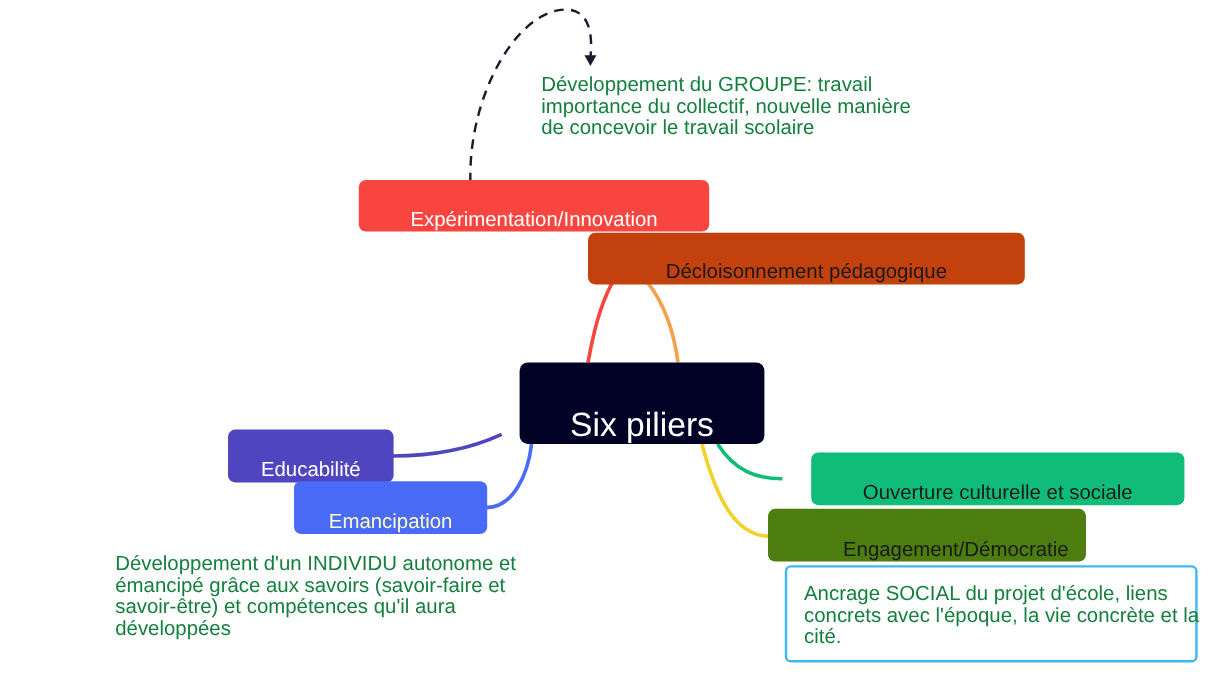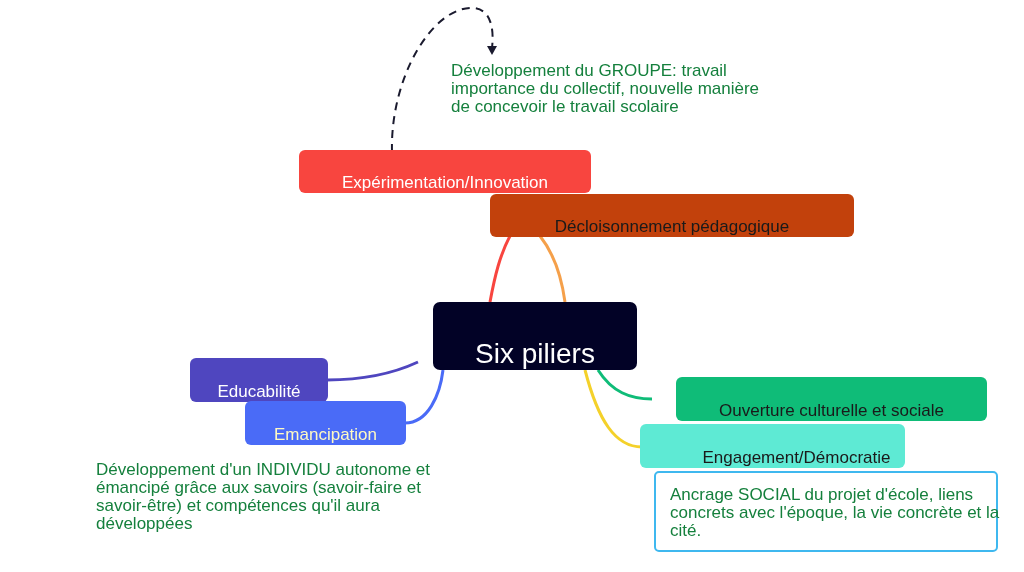--- a/index.html
+++ b/index.html
@@ -43,21 +43,21 @@
 </div>
 
 <div class="node" style="left:245px;top:401px;width:161px;height:44px;background:#4a6bf7;color:#fef9c3;">
   <span>Emancipation</span>
 </div>
 
 <div class="node" style="left:651px;top:377px;width:311px;height:44px;background:#0fbc78;color:#1a1a1a;margin-left:25px;">
   <span>Ouverture culturelle et sociale</span>
 </div>
 
-<div class="node" style="left:640px;top:424px;width:265px;height:44px;background:#5eead4;color:#1a1a1a;padding-left:48px;">
+<div class="node" style="left:640px;top:424px;width:265px;height:44px;background:#4d7c0f;color:#1a1a1a;padding-left:48px;">
   <span>Engagement/Démocratie</span>
 </div>
 
 <div class="note" style="left:451px;top:62px;">
   <div>Développement du GROUPE: travail</div>
   <div>importance du collectif, nouvelle manière</div>
   <div>de concevoir le travail scolaire</div>
 </div>
 
 <div class="note" style="left:64px;top:461px;margin-left:32px;">

